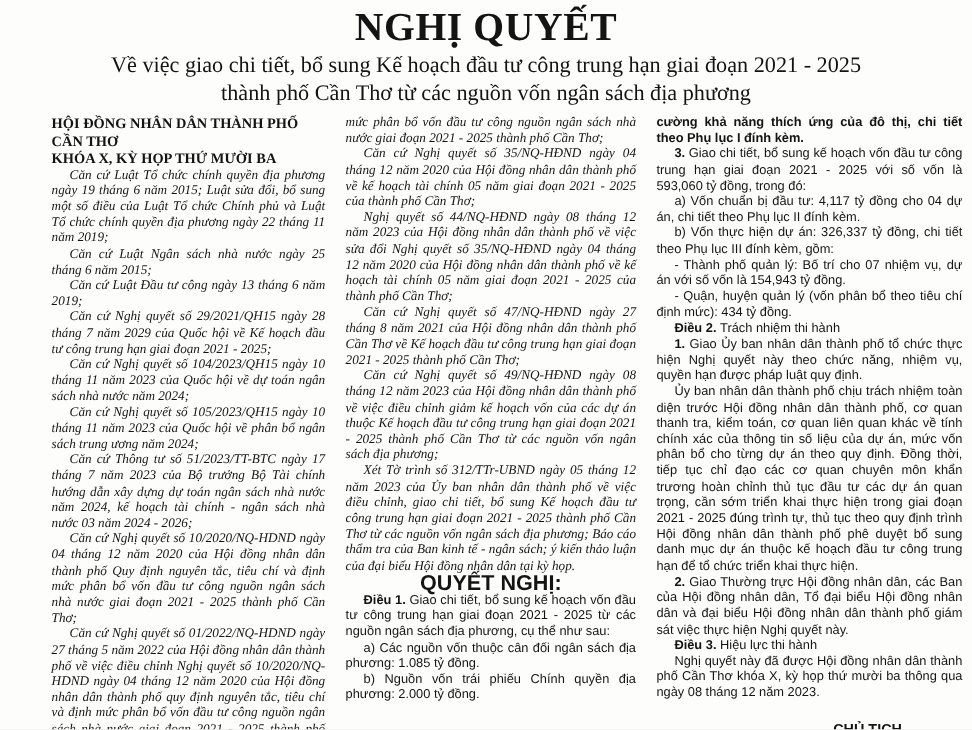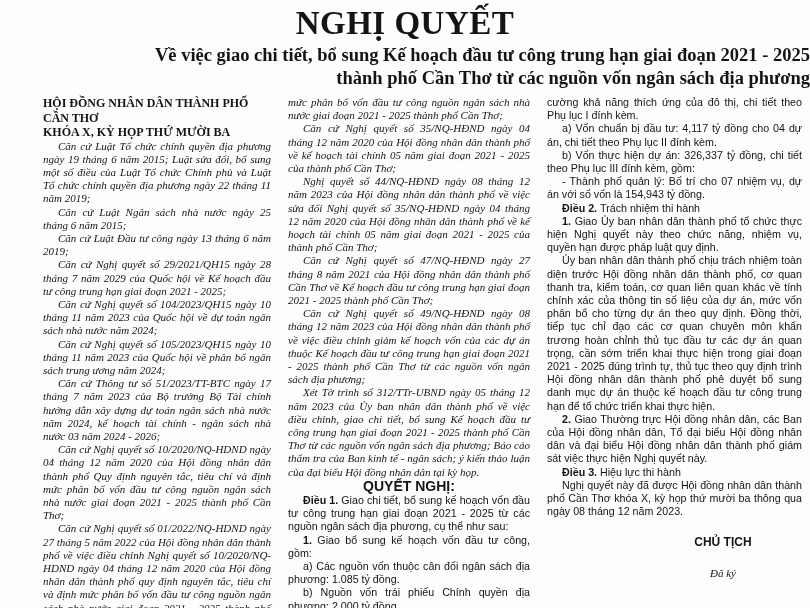--- a/index.html
+++ b/index.html
@@ -6,42 +6,42 @@
   .page{
     width:810px;height:608px;background:#fdfdfc;overflow:hidden;
     box-sizing:border-box;position:relative;color:#141414;
   }
   .masthead{text-align:center;padding-top:5px;}
   .doc-title{
     font-family:"Liberation Serif",serif;font-weight:700;
     font-size:33px;line-height:37px;margin:0;letter-spacing:.5px;
   }
   .doc-subtitle{
-    font-family:"Liberation Serif",serif;font-weight:700;
-    font-size:18.5px;line-height:22.5px;margin-top:2px;text-align:right;
+    font-family:"Liberation Serif",serif;font-weight:400;
+    font-size:18.5px;line-height:22.5px;margin-top:2px;
   }
   .columns{
     display:flex;margin-top:7px;padding-left:43px;padding-right:8px;gap:17px;
   }
   .col{font-size:11px;line-height:13.2px;}
   .col-1{width:228px;flex:0 0 228px;}
   .col-2{width:242px;flex:0 0 242px;}
   .col-3{flex:1;}
   .para{margin:0;text-align:justify;text-indent:15px;}
   .issuer{
     font-family:"Liberation Serif",serif;font-weight:700;text-align:left;
     text-indent:0;font-size:12px;line-height:14.5px;
   }
   .preamble{font-family:"Liberation Serif",serif;font-style:italic;}
   .preamble-cont{font-family:"Liberation Serif",serif;font-style:italic;text-indent:0;}
   .operative{font-family:"Liberation Sans",sans-serif;font-size:10.7px;}
-  .operative-cont{font-family:"Liberation Sans",sans-serif;font-size:10.7px;text-indent:0;}
+  .operative-cont{font-family:"Liberation Sans",sans-serif;font-size:10.7px;text-indent:0;font-weight:bold;}
   .section-heading{
     font-family:"Liberation Sans",sans-serif;font-weight:700;text-align:center;
-    text-indent:0;font-size:14px;line-height:15px;
+    text-indent:0;font-size:18px;line-height:15px;
   }
   .para b{font-weight:700;}
   .signature{margin-top:5px;margin-left:38%;text-align:center;}
   .sig-title{font-family:"Liberation Sans",sans-serif;font-weight:700;font-size:12px;line-height:15px;margin:16px;}
   .sig-note{font-family:"Liberation Serif",serif;font-style:italic;font-size:11px;line-height:14px;margin:0;}
 </style>
 </head>
 <body>
 
 <div class="page">
@@ -69,30 +69,31 @@
       </div>
     <div class="col col-2">
         <p class="para preamble-cont">mức phân bổ vốn đầu tư công nguồn ngân sách nhà nước giai đoạn 2021 - 2025 thành phố Cần Thơ;</p>
         <p class="para preamble">Căn cứ Nghị quyết số 35/NQ-HĐND ngày 04 tháng 12 năm 2020 của Hội đồng nhân dân thành phố về kế hoạch tài chính 05 năm giai đoạn 2021 - 2025 của thành phố Cần Thơ;</p>
         <p class="para preamble">Nghị quyết số 44/NQ-HĐND ngày 08 tháng 12 năm 2023 của Hội đồng nhân dân thành phố về việc sửa đổi Nghị quyết số 35/NQ-HĐND ngày 04 tháng 12 năm 2020 của Hội đồng nhân dân thành phố về kế hoạch tài chính 05 năm giai đoạn 2021 - 2025 của thành phố Cần Thơ;</p>
         <p class="para preamble">Căn cứ Nghị quyết số 47/NQ-HĐND ngày 27 tháng 8 năm 2021 của Hội đồng nhân dân thành phố Cần Thơ về Kế hoạch đầu tư công trung hạn giai đoạn 2021 - 2025 thành phố Cần Thơ;</p>
         <p class="para preamble">Căn cứ Nghị quyết số 49/NQ-HĐND ngày 08 tháng 12 năm 2023 của Hội đồng nhân dân thành phố về việc điều chỉnh giảm kế hoạch vốn của các dự án thuộc Kế hoạch đầu tư công trung hạn giai đoạn 2021 - 2025 thành phố Cần Thơ từ các nguồn vốn ngân sách địa phương;</p>
         <p class="para preamble">Xét Tờ trình số 312/TTr-UBND ngày 05 tháng 12 năm 2023 của Ủy ban nhân dân thành phố về việc điều chỉnh, giao chi tiết, bổ sung Kế hoạch đầu tư công trung hạn giai đoạn 2021 - 2025 thành phố Cần Thơ từ các nguồn vốn ngân sách địa phương; Báo cáo thẩm tra của Ban kinh tế - ngân sách; ý kiến thảo luận của đại biểu Hội đồng nhân dân tại kỳ họp.</p>
         <p class="para section-heading">QUYẾT NGHỊ:</p>
         <p class="para operative"><b>Điều 1. </b>Giao chi tiết, bổ sung kế hoạch vốn đầu tư công trung hạn giai đoạn 2021 - 2025 từ các nguồn ngân sách địa phương, cụ thể như sau:</p>
-        <p class="para operative"><b>1. </b>Giao bổ sung kế hoạch vốn đầu tư công, gồm:</p>
         <p class="para operative">a) Các nguồn vốn thuộc cân đối ngân sách địa phương: 1.085 tỷ đồng.</p>
         <p class="para operative">b) Nguồn vốn trái phiếu Chính quyền địa phương: 2.000 tỷ đồng.</p>
       </div>
     <div class="col col-3">
       <div>
           <p class="para operative-cont">cường khả năng thích ứng của đô thị, chi tiết theo Phụ lục I đính kèm.</p>
+          <p class="para operative"><b>3. </b>Giao chi tiết, bổ sung kế hoạch vốn đầu tư công trung hạn giai đoạn 2021 - 2025 với số vốn là 593,060 tỷ đồng, trong đó:</p>
           <p class="para operative">a) Vốn chuẩn bị đầu tư: 4,117 tỷ đồng cho 04 dự án, chi tiết theo Phụ lục II đính kèm.</p>
           <p class="para operative">b) Vốn thực hiện dự án: 326,337 tỷ đồng, chi tiết theo Phụ lục III đính kèm, gồm:</p>
           <p class="para operative">- Thành phố quản lý: Bố trí cho 07 nhiệm vụ, dự án với số vốn là 154,943 tỷ đồng.</p>
+          <p class="para operative">- Quận, huyện quản lý (vốn phân bổ theo tiêu chí định mức): 434 tỷ đồng.</p>
           <p class="para operative"><b>Điều 2. </b>Trách nhiệm thi hành</p>
           <p class="para operative"><b>1. </b>Giao Ủy ban nhân dân thành phố tổ chức thực hiện Nghị quyết này theo chức năng, nhiệm vụ, quyền hạn được pháp luật quy định.</p>
           <p class="para operative">Ủy ban nhân dân thành phố chịu trách nhiệm toàn diện trước Hội đồng nhân dân thành phố, cơ quan thanh tra, kiểm toán, cơ quan liên quan khác về tính chính xác của thông tin số liệu của dự án, mức vốn phân bổ cho từng dự án theo quy định. Đồng thời, tiếp tục chỉ đạo các cơ quan chuyên môn khẩn trương hoàn chỉnh thủ tục đầu tư các dự án quan trọng, cần sớm triển khai thực hiện trong giai đoạn 2021 - 2025 đúng trình tự, thủ tục theo quy định trình Hội đồng nhân dân thành phố phê duyệt bổ sung danh mục dự án thuộc kế hoạch đầu tư công trung hạn để tổ chức triển khai thực hiện.</p>
           <p class="para operative"><b>2. </b>Giao Thường trực Hội đồng nhân dân, các Ban của Hội đồng nhân dân, Tổ đại biểu Hội đồng nhân dân và đại biểu Hội đồng nhân dân thành phố giám sát việc thực hiện Nghị quyết này.</p>
           <p class="para operative"><b>Điều 3. </b>Hiệu lực thi hành</p>
           <p class="para operative">Nghị quyết này đã được Hội đồng nhân dân thành phố Cần Thơ khóa X, kỳ họp thứ mười ba thông qua ngày 08 tháng 12 năm 2023.</p>
         </div>
       <div class="signature">
         <p class="sig-title">CHỦ TỊCH</p>
         <p class="sig-note">Đã ký</p>

